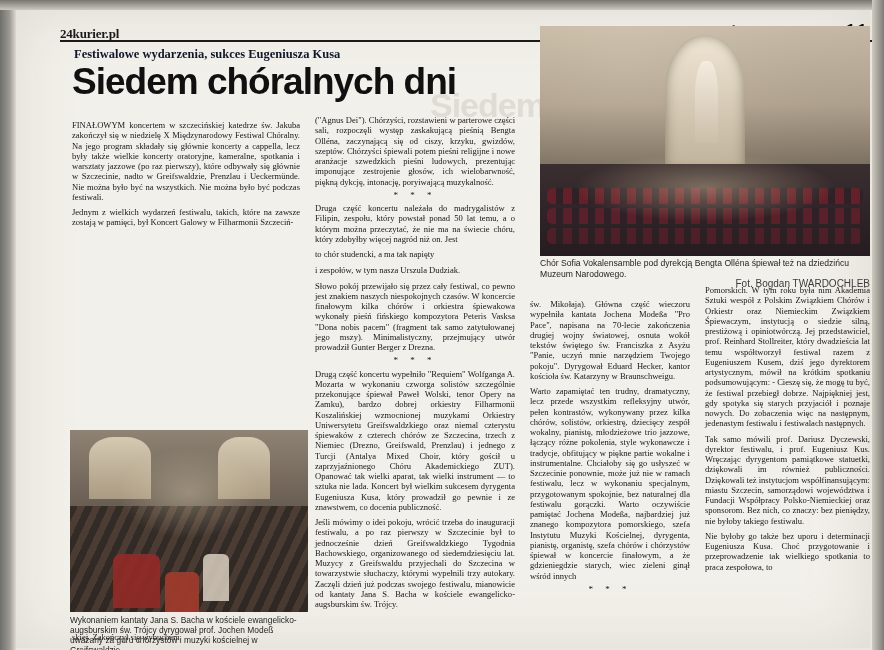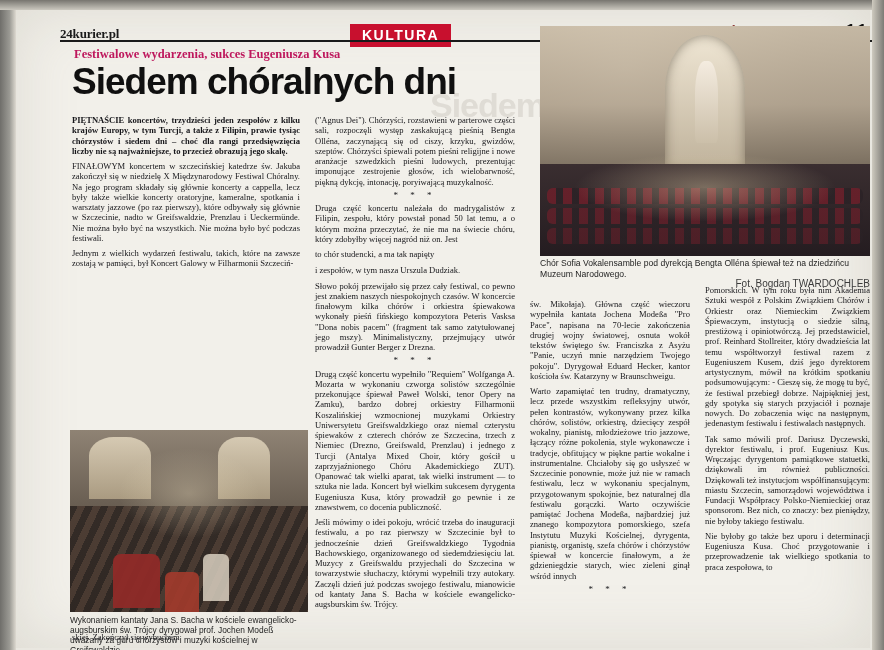--- a/index.html
+++ b/index.html
@@ -80,21 +80,21 @@
   }
   .rule {
     position: absolute; left: 60px; top: 40px; width: 812px; height: 2px;
     background: #1a1a1a;
   }
 
   
   .kicker {
     position: absolute; left: 74px; top: 47px;
     font-family: "Liberation Serif", serif;
-    font-size: 12.5px; font-weight: bold; color: #be185d;
+    font-size: 12.5px; font-weight: bold; color: #0f172a;
   }
   .headline {
     position: absolute; left: 72px; top: 62px; width: 470px;
     font-family: "Liberation Sans", sans-serif;
     font-weight: bold;
     font-size: 37px;
     line-height: 40px;
     letter-spacing: -1px;
     color: #101010;
   }
@@ -243,21 +243,20 @@
 <body>
 
 <div class="page">
   <div class="paper"></div>
   <div class="edge-left"></div>
   <div class="edge-top"></div>
   <div class="edge-right"></div>
 
   <div class="masthead">
     <div class="mh-left">24kurier.pl</div>
-    <div class="mh-kultura">KULTURA</div>
     <div class="mh-kurier">Kurier</div>
     <div class="mh-date">• 21 CZERWCA 2016 r. •</div>
     <div class="mh-page">11</div>
   </div>
   <div class="rule"></div>
 
   <div class="kicker">Festiwalowe wydarzenia, sukces Eugeniusza Kusa</div>
   <div class="ghost">Siedem chóralnych dni</div>
   <div class="headline">Siedem chóralnych dni</div>
 
@@ -287,21 +286,20 @@
     <div class="red2"></div>
     <div class="white1"></div>
     <div class="glow"></div>
   </div>
   <div class="cap-bot">
     <span>Wykonaniem kantaty Jana S. Bacha w kościele ewangelicko-augsburskim św. Trójcy dyrygował prof. Jochen Modeß uważany za guru chórzystów i muzyki kościelnej w Greifswaldzie.</span>
     
   </div>
 
   <div class="col col1">
-    <p class="first drop">PIĘTNAŚCIE koncertów, trzydzieści jeden zespołów z kilku krajów Europy, w tym Turcji, a także z Filipin, prawie tysiąc chórzystów i siedem dni – choć dla rangi przedsięwzięcia liczby nie są najważniejsze, to przecież obrazują jego skalę.</p>
     <span class="gap"></span>
     <p class="first">FINAŁOWYM koncertem w szczecińskiej katedrze św. Jakuba zakończył się w niedzielę X Międzynarodowy Festiwal Chóralny. Na jego program składały się głównie koncerty a cappella, lecz były także wielkie koncerty oratoryjne, kameralne, spotkania i warsztaty jazzowe (po raz pierwszy), które odbywały się głównie w Szczecinie, nadto w Greifswaldzie, Prenzlau i Ueckermünde. Nie można było być na wszystkich. Nie można było być podczas festiwali.</p>
     <span class="gap"></span>
     <p class="first">Jednym z wielkich wydarzeń festiwalu, takich, które na zawsze zostają w pamięci, był Koncert Galowy w Filharmonii Szczeciń-</p>
   </div>
   <div class="col col1b">
     <p class="first">skiej. Zakończył się wybuchem</p>
   </div>
 
   <div class="col col2">

